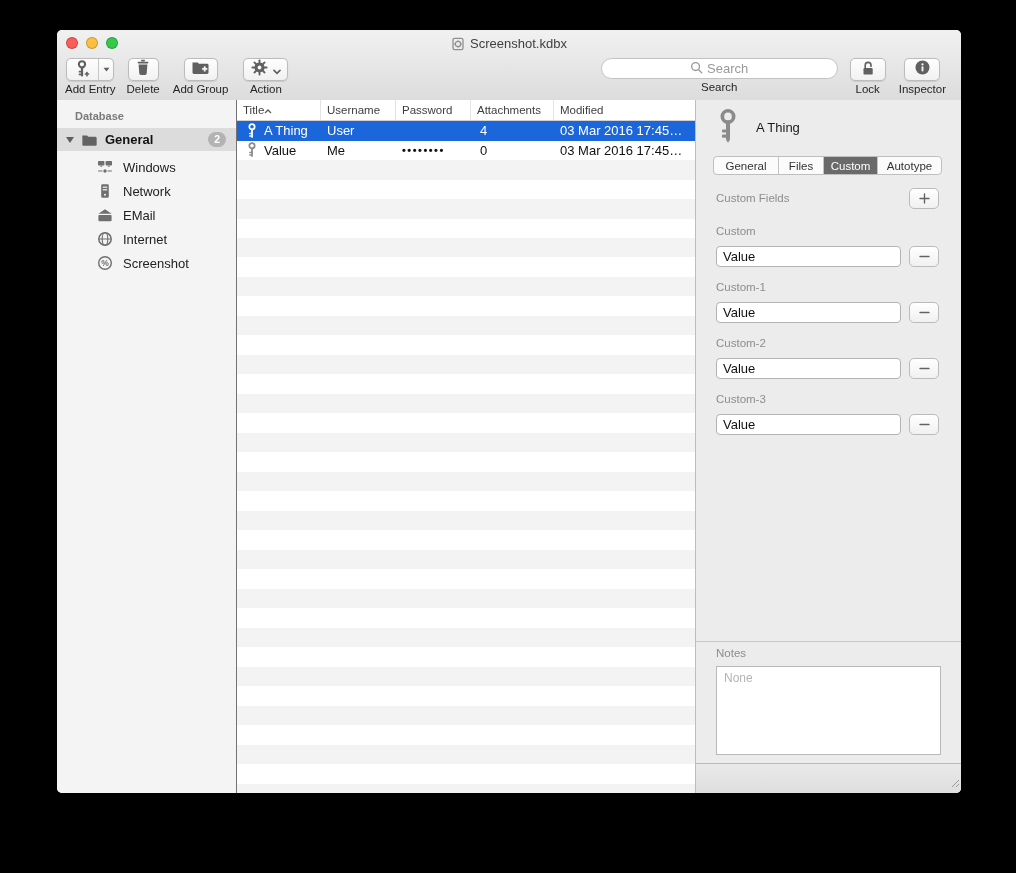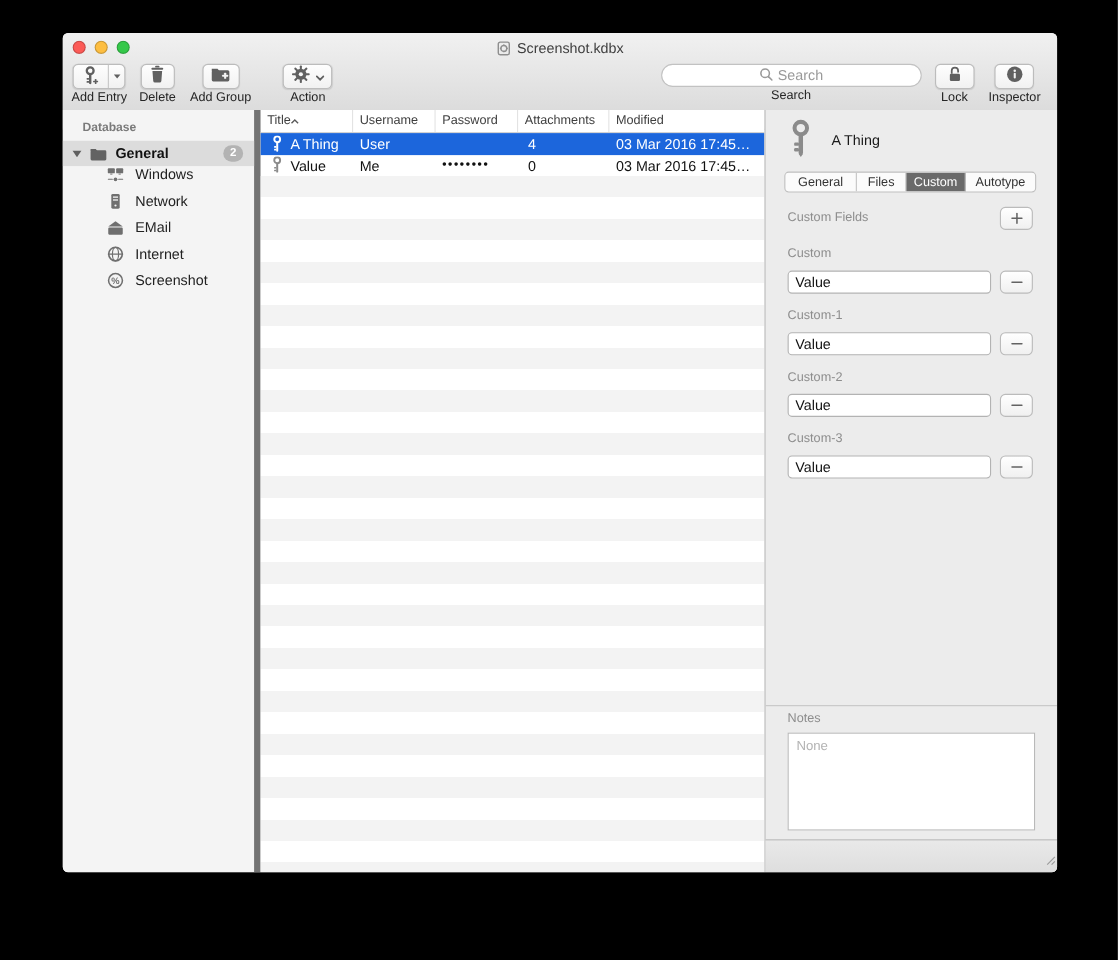--- a/index.html
+++ b/index.html
@@ -26,28 +26,28 @@
   .seg-right { width:15px; height:100%; display:flex; align-items:center; justify-content:center; }
   .search-wrap { margin-left:auto; }
   .search-field { width:237px; height:21px; border:1px solid #c2c2c2; border-radius:11px; background:#fff;
                   display:flex; align-items:center; justify-content:center; gap:4px; color:#9a9a9a; font-size:13px; }
   .lock-wrap { margin-left:12px; } .insp-wrap { margin-left:13px; }
 
   
   .content { position:absolute; top:70px; bottom:0; left:0; right:0; display:flex; }
 
   
-  .sidebar { width:180px; background:#f4f4f4; border-right:6px solid #737373; flex:none; }
+  .sidebar { width:180px; background:#f4f4f4; border-right:1px solid #737373; flex:none; }
   .sb-header { font-size:11px; font-weight:bold; color:#7a7a7a; padding:10px 0 6px 18px; }
   .sb-root { height:23px; display:flex; align-items:center; background:#dcdcdc; padding:0 10px 0 9px; gap:7px; }
   .disclosure { width:0; height:0; border-left:4.5px solid transparent; border-right:4.5px solid transparent; border-top:6px solid #5f5f5f; }
   .sb-root-label { font-size:13px; font-weight:bold; color:#121212; }
   .badge { margin-left:auto; background:#b3b3b3; color:#fff; font-size:10.5px; font-weight:bold;
            border-radius:8px; padding:1px 6px 2px; }
-  .sb-item { height:24px; display:flex; align-items:flex-start; padding-left:40px; gap:10px; font-size:13px; color:#222; }
+  .sb-item { height:24px; display:flex; align-items:flex-end; padding-left:40px; gap:10px; font-size:13px; color:#222; }
   .sb-icon { color:#6f6f6f; display:inline-flex; width:16px; justify-content:center; }
   .folder-icon { color:#636363; display:inline-flex; }
 
   
   .etable { flex:1; background:#fff; display:flex; flex-direction:column; min-width:0; }
   .thead { height:21px; flex:none; display:flex; align-items:stretch; border-bottom:1px solid #d2d2d2; font-size:11.5px; color:#3e3e3e; }
   .th { display:flex; align-items:center; padding-left:6px; border-right:1px solid #e3e3e3; }
   .th:last-child { border-right:none; flex:1; }
   .th-title { width:84px; justify-content:flex-start; padding-right:5px; }
   .th-user { width:75px; } .th-pass { width:75px; } .th-att { width:83px; }
@@ -141,21 +141,21 @@
             <svg width="16" height="17" viewBox="0 0 16 17" fill="currentColor">
                 <rect x="6" y="0.8" width="4" height="1.6" rx="0.8"></rect>
                 <rect x="2.6" y="2.7" width="10.8" height="1.8" rx="0.9"></rect>
                 <path d="M3.6 5.6 h8.8 l-0.7 9 a1.6 1.6 0 0 1 -1.6 1.4 h-4.2 a1.6 1.6 0 0 1 -1.6 -1.4 z"></path>
               </svg>
           </span>
         </div>
         <span class="tb-label">Delete</span>
       </div>
 
-      <div class="tb-item" style="margin-right:29px">
+      <div class="tb-item" style="margin-right:15px">
         <div class="tb-btn" style="width:34px">
           <span>
             <svg width="19" height="15" viewBox="0 0 19 15" fill="currentColor">
                 <path d="M1.5 2.5 h5.3 l1.6 2 H1.5 z"></path>
                 <rect x="1.5" y="3.8" width="16" height="10.2" rx="1.4"></rect>
                 <rect x="11" y="7.9" width="5.4" height="1.9" rx="0.5" fill="#f5f5f5"></rect>
                 <rect x="12.75" y="6.15" width="1.9" height="5.4" rx="0.5" fill="#f5f5f5"></rect>
               </svg>
           </span>
         </div>

